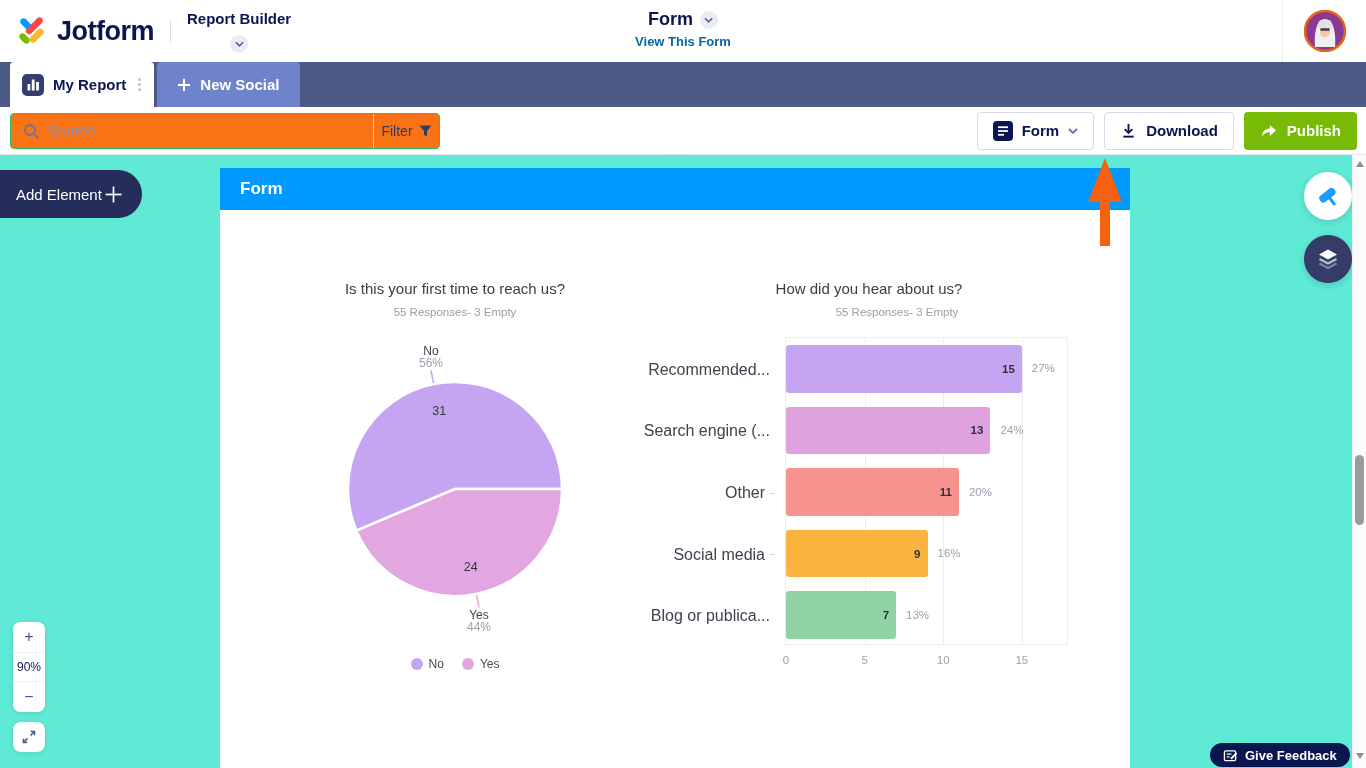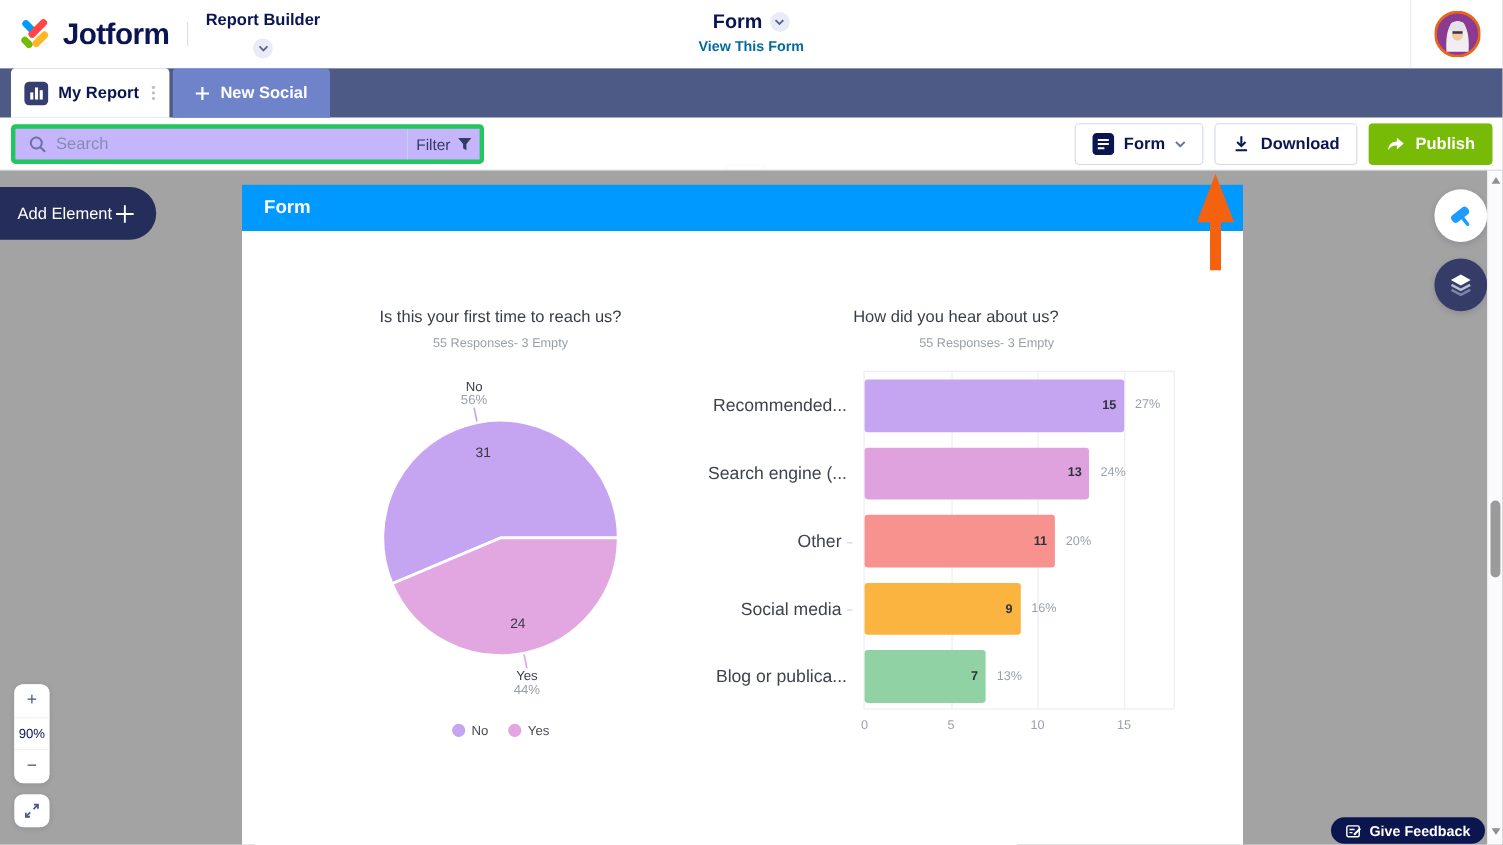--- a/index.html
+++ b/index.html
@@ -29,36 +29,36 @@
   .tab { height:45px; display:flex; align-items:center; border:none; cursor:pointer;
          border-radius:4px 4px 0 0; font-family:inherit; font-size:15px; font-weight:600; }
   .tab.active { background:#fff; color:#0a1551; padding:0 10px 0 12px; gap:9px; }
   .tab.new { background:#6e83ca; color:#fff; padding:0 20px; gap:9px; }
   .tab-icon { width:22px; height:22px; display:inline-flex; }
   .kebab { display:inline-flex; flex-direction:column; gap:2px; padding:4px 3px; cursor:pointer; }
   .kebab i { width:3px; height:3px; border-radius:50%; background:#b9c0d6; }
 
   
   .toolbar { height:48px; background:#fff; display:flex; align-items:center; padding:0 9px 0 10px; border-bottom:1px solid #e5e7f2; }
-  .search-group { display:flex; height:36px; width:430px; border:4px solid #22c55e; border-radius:4px; background:#c4b5fd; overflow:hidden; }
+  .search-group { display:flex; height:36px; width:430px; border:1px solid #22c55e; border-radius:4px; background:#f97316; overflow:hidden; }
   .search-box { flex:1; display:flex; align-items:center; gap:9px; padding-left:12px; }
   .search-box input { border:none; outline:none; flex:1; font-family:inherit; font-size:15px; color:#0a1551; background:transparent; }
   .search-box input::placeholder { color:#858db2; }
   .filter-btn { width:66px; border:none; border-left:1px solid #c9cfec; background:none; cursor:pointer;
                 display:flex; align-items:center; justify-content:center; gap:6px;
                 font-family:inherit; font-size:14px; font-weight:500; color:#343b63; }
   .toolbar-right { margin-left:auto; display:flex; align-items:center; gap:10px; }
   .btn { height:38px; border-radius:4px; display:flex; align-items:center; gap:9px; padding:0 15px;
          font-family:inherit; font-size:15px; font-weight:600; cursor:pointer; border:1px solid transparent; }
   .btn-outline { background:#fff; border-color:#d5d9ea; color:#0a1551; }
   .btn-preview { background:#3e76f5; color:#fff; }
   .btn-publish { background:#78bb07; color:#fff; }
 
   
-  .canvas { position:relative; height:613px; background:#a3a3a3; }
+  .canvas { position:relative; height:613px; background:#5eead4; }
 
   .add-element { position:absolute; left:0; top:15px; width:142px; height:48px; background:#252d5b; color:#fff;
                  border:none; border-radius:0 24px 24px 0; cursor:pointer; display:flex; align-items:center;
                  justify-content:space-between; padding:0 20px 0 16px; font-family:inherit; font-size:15px; font-weight:500; }
 
   .panel { position:absolute; left:220px; top:13px; width:910px; height:600px; }
   .panel-header { height:42px; background:#0099ff; color:#fff; display:flex; align-items:center;
                   padding-left:20px; font-size:17px; font-weight:bold; cursor:pointer; }
   .panel-body { position:relative; height:558px; background:#fff; }
 

